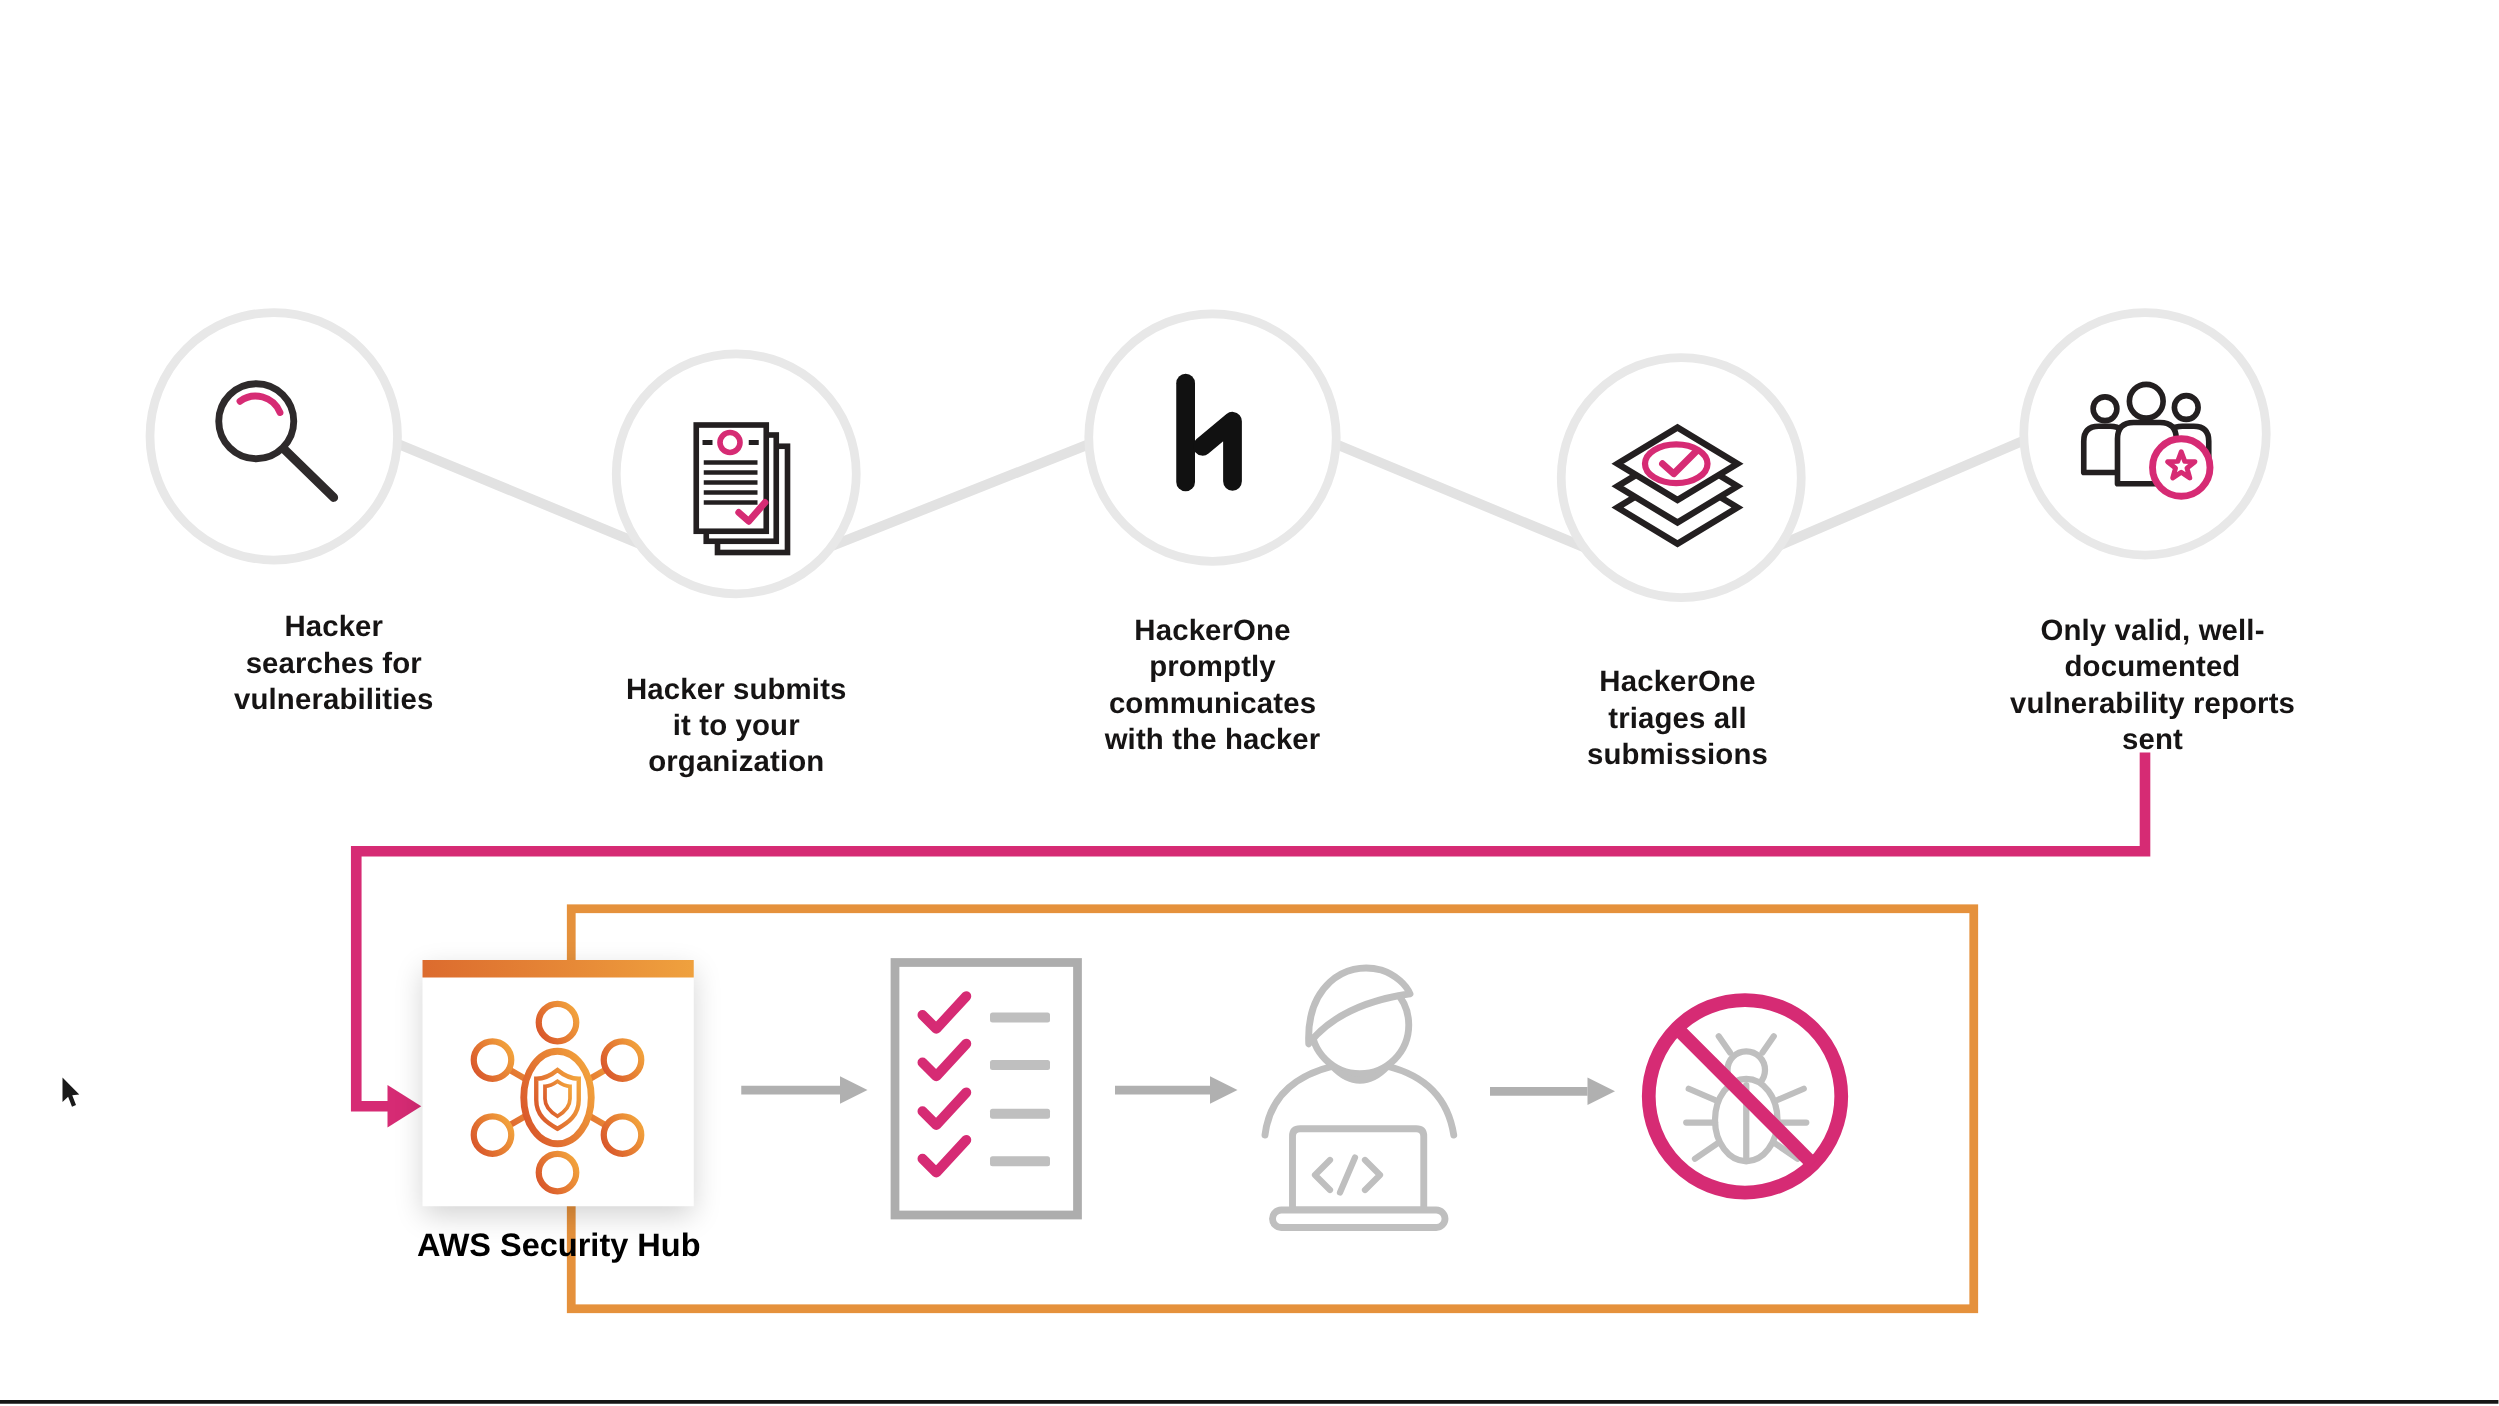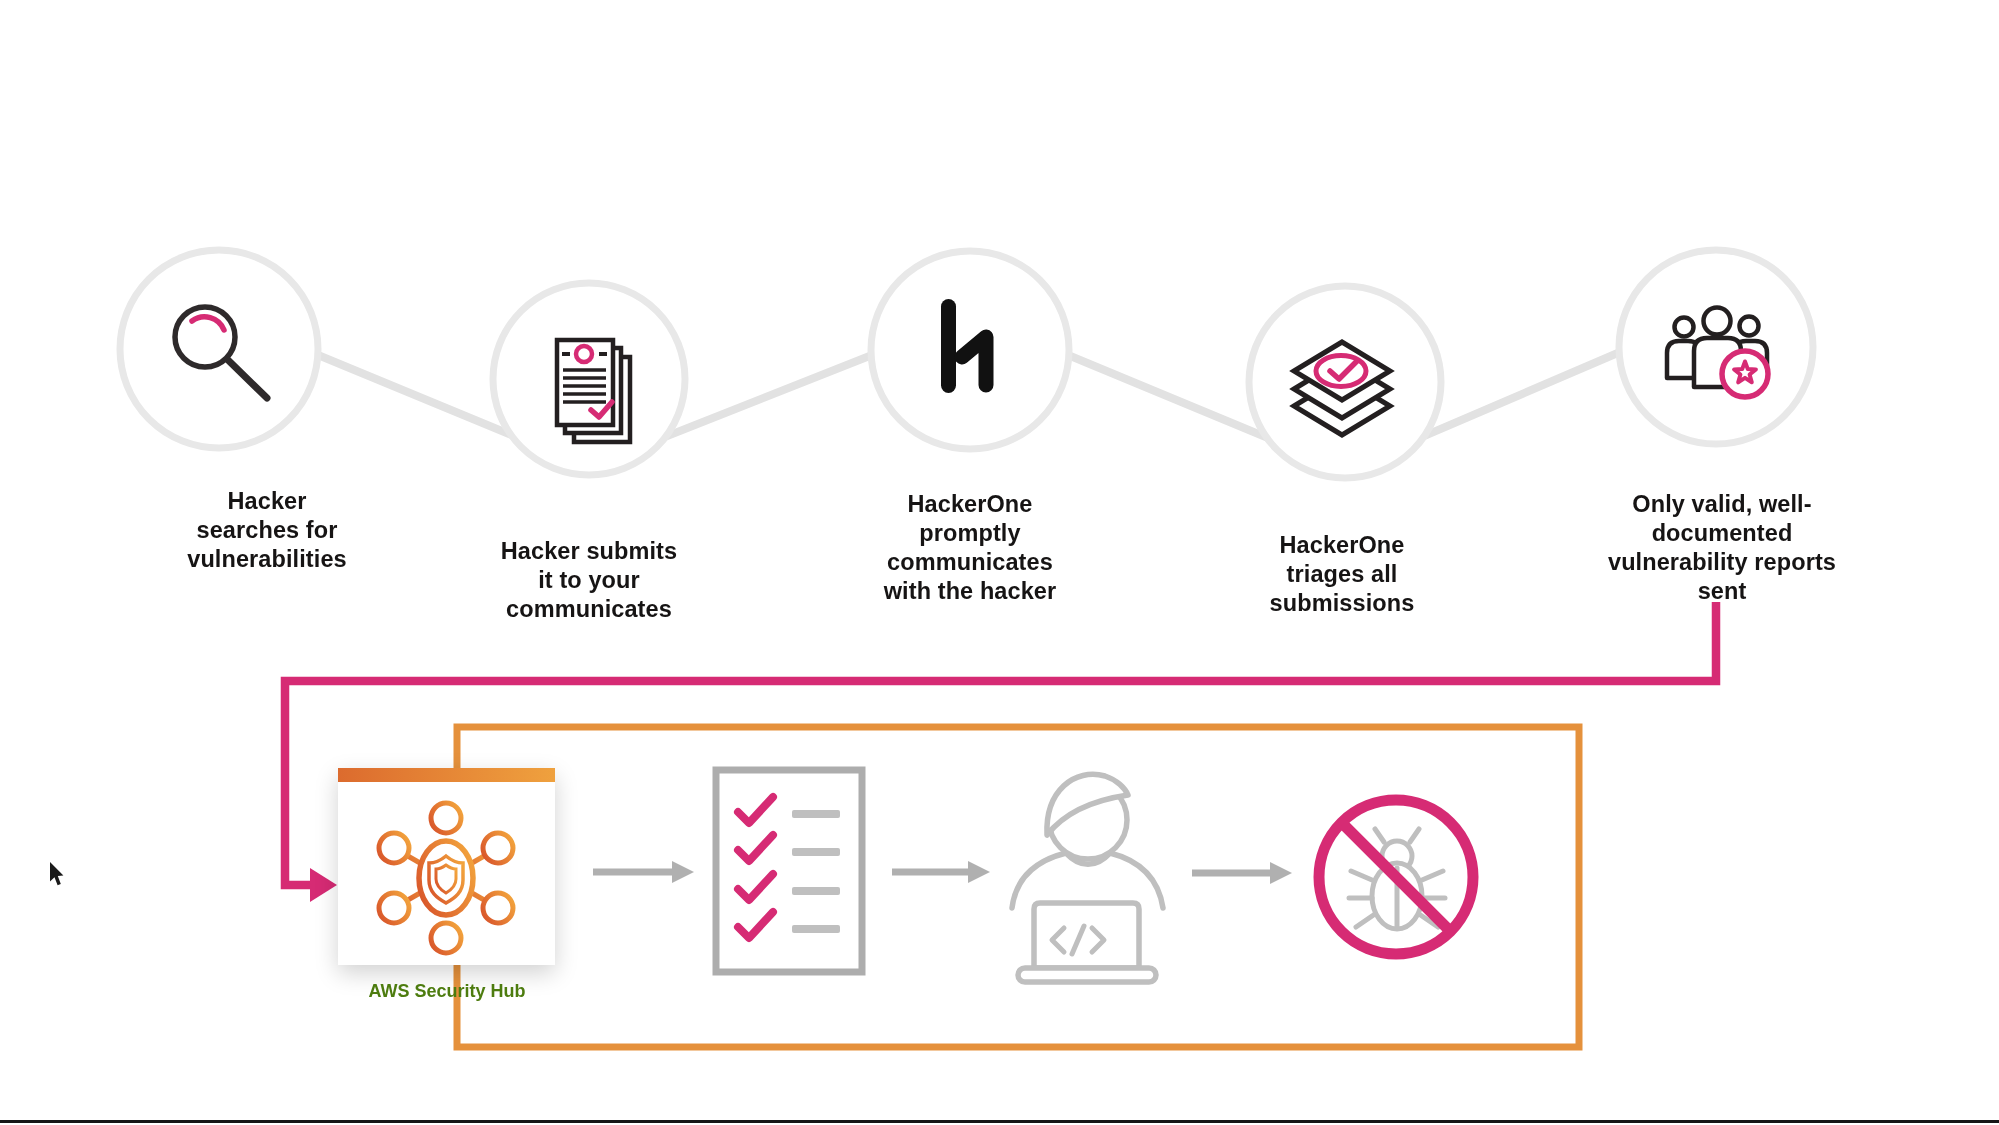--- a/index.html
+++ b/index.html
@@ -30,23 +30,23 @@
     box-shadow:0 8px 22px rgba(0,0,0,0.18);
   }
   .aws-card-topbar{
     position:absolute;left:0;top:0;right:0;height:14px;
     background:linear-gradient(90deg,#dc6b2e,#efa13e);
   }
   .aws-label{
     position:absolute;
     left:447px;top:981px;
     transform:translateX(-50%);
-    font-size:18px;
+    font-size:26px;
     font-weight:700;
-    color:#4d7c0f;
+    color:#000000;
     white-space:nowrap;
   }
   .bottom-line{
     position:absolute;left:0;top:1120px;width:100%;height:3px;
     background:#161616;
   }
 </style>
 </head>
 <body>
 
@@ -192,21 +192,21 @@
   </g>
 
   <path d="M50 862 L50 881.5 L54.5 877.3 L57.6 885.3 L60.8 884 L57.8 876.1 L63.4 875.6 Z" fill="#1a1a1a"></path>
 </svg>
 
 <div class="step-label" style="left:219px; top:487px;margin-left:48px;">Hacker
 searches for
 vulnerabilities</div>
 <div class="step-label" style="left:589px; top:537px;">Hacker submits
 it to your
-communicates</div>
+organization</div>
 <div class="step-label" style="left:970px; top:490px;">HackerOne
 promptly
 communicates
 with the hacker</div>
 <div class="step-label" style="left:1342px; top:531px;">HackerOne
 triages all
 submissions</div>
 <div class="step-label" style="left:1722px; top:490px;">Only valid, well-
 documented
 vulnerability reports

